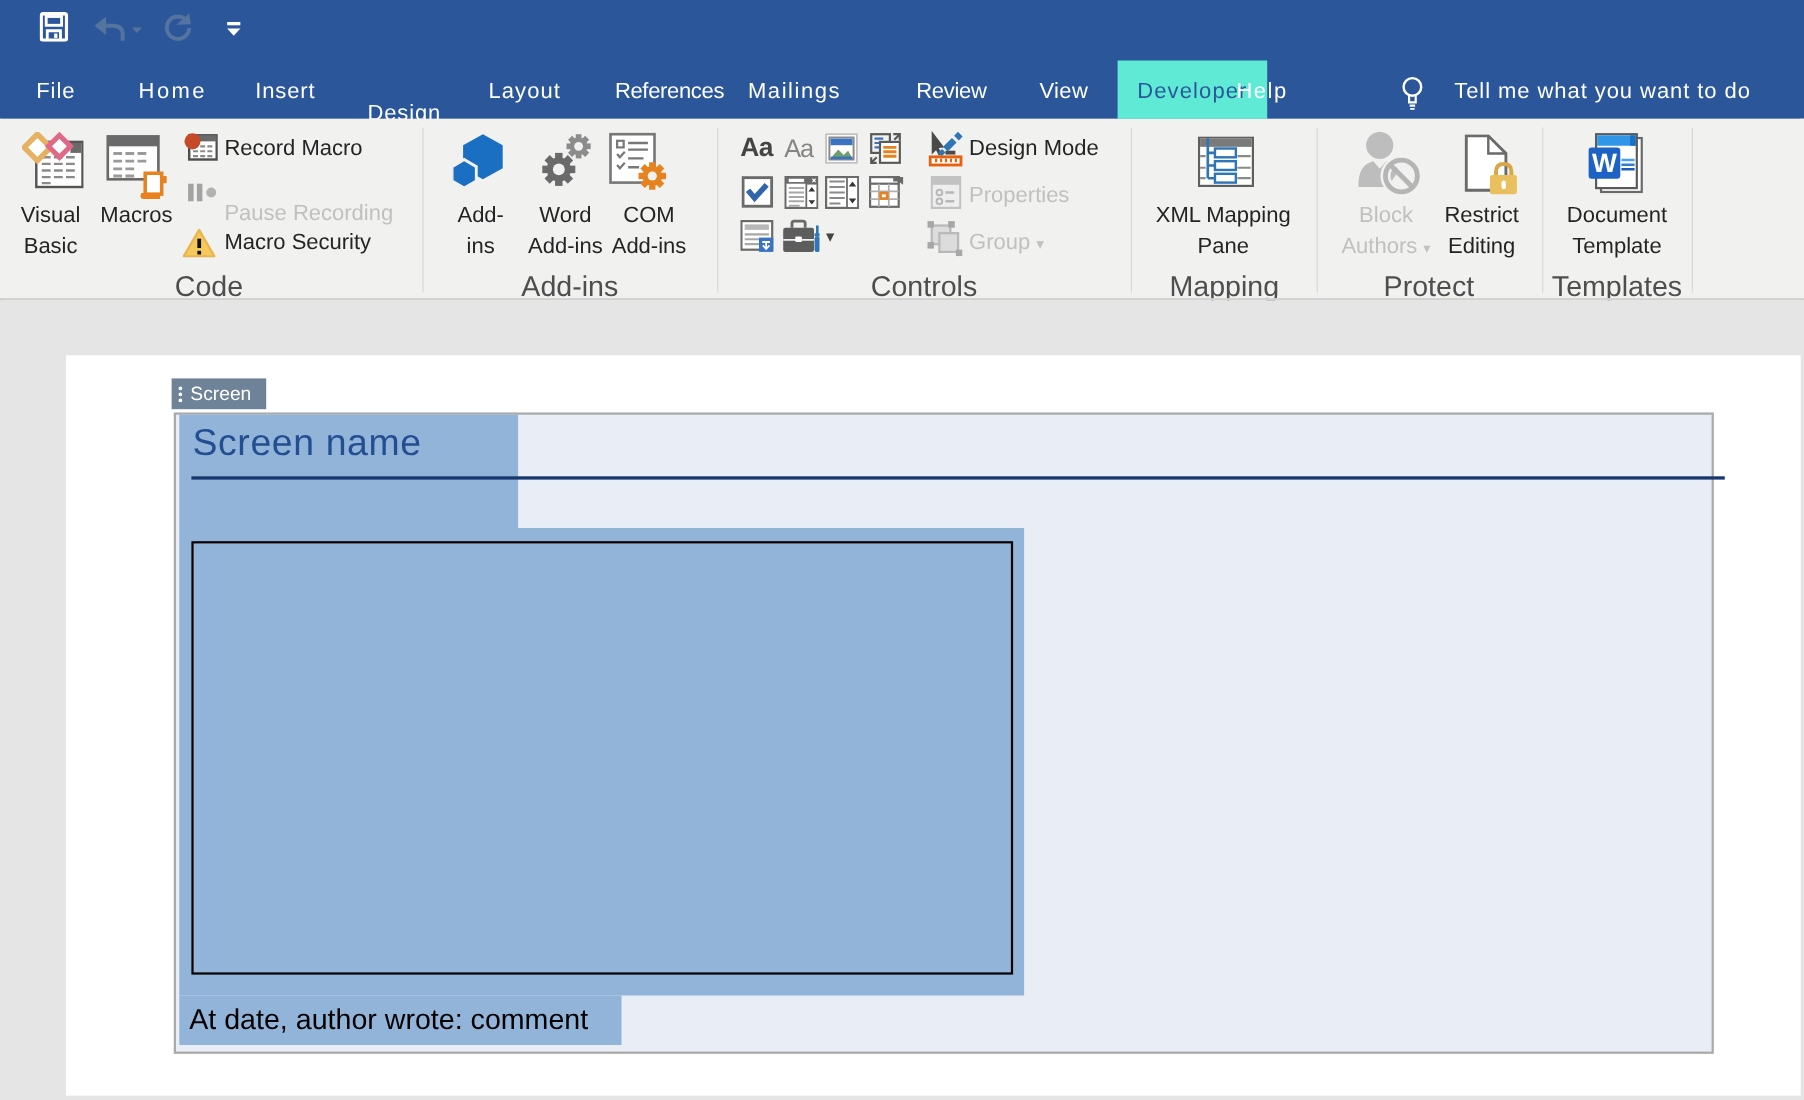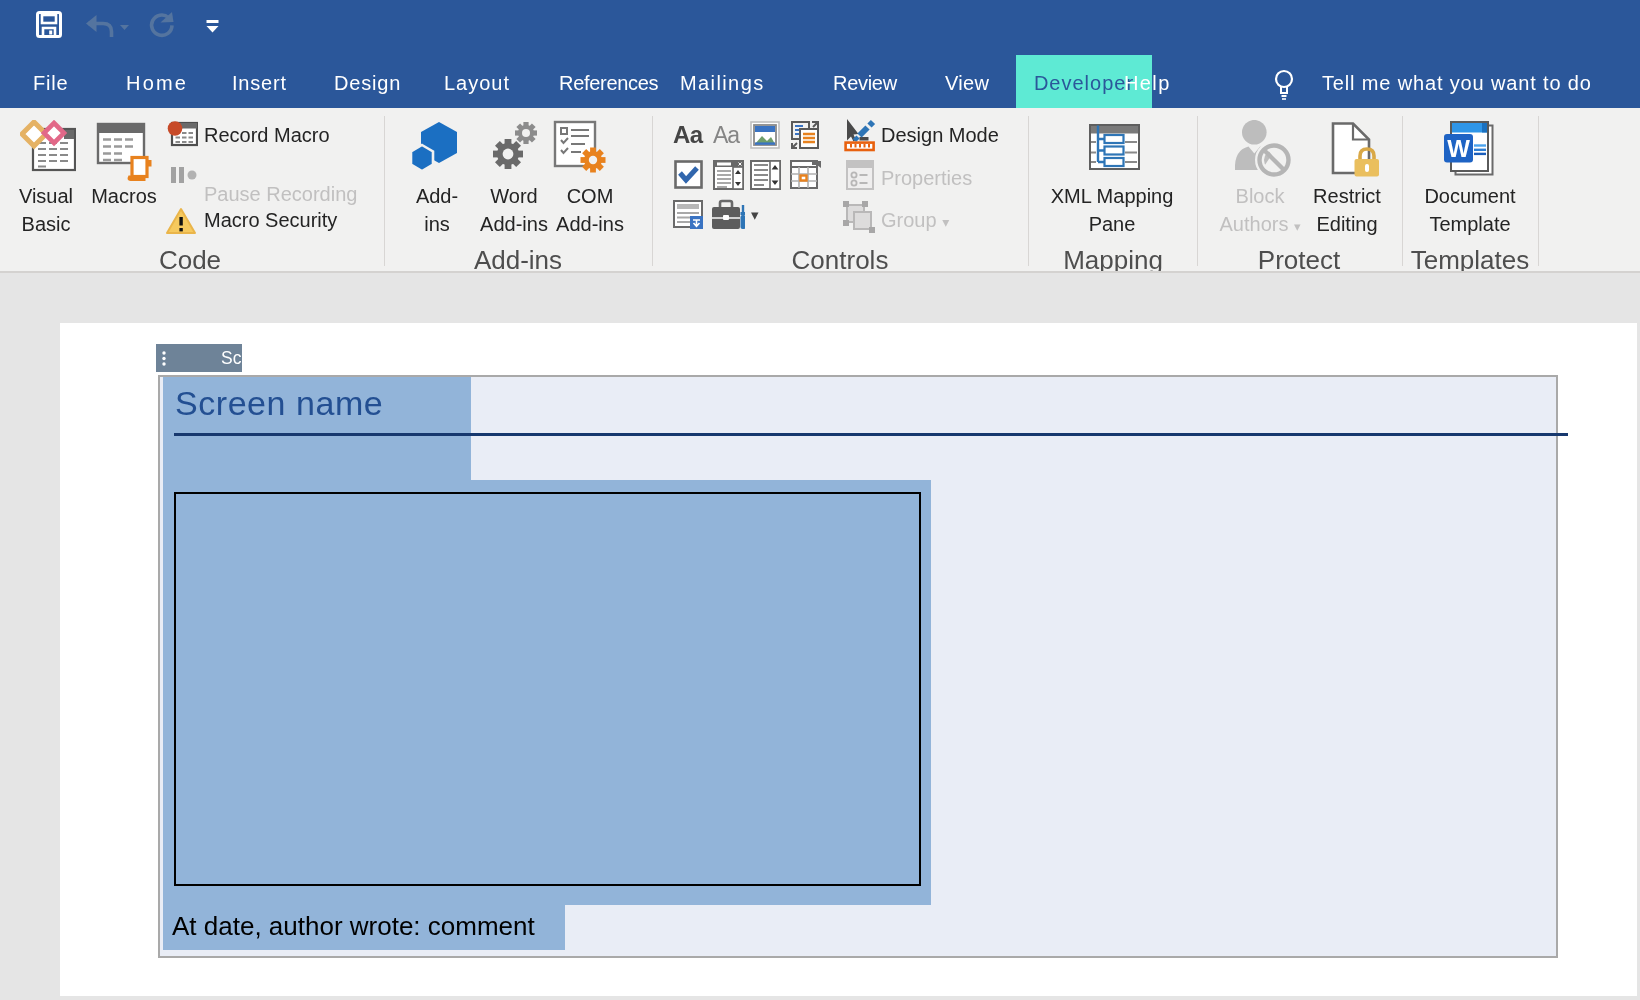--- a/index.html
+++ b/index.html
@@ -15,37 +15,37 @@
 #ribbon { position:absolute; left:0; top:108px; width:1640px; height:163px; background:#f1f1f0; }
 #ribbonline { position:absolute; left:0; top:271px; width:1640px; height:2px; background:#d4d2d0; }
 .vsep { position:absolute; top:8px; width:1px; height:150px; background:#d8d6d4; }
 .glabel { position:absolute; top:142px; width:200px; text-align:center; font-size:26px; line-height:20px; color:#4e4e4e; white-space:nowrap; }
 .biglabel { position:absolute; width:160px; text-align:center; font-size:20px; line-height:28px; color:#242424; top:74px; white-space:nowrap; }
 .rowbtn { position:absolute; font-size:20px; line-height:20px; color:#242424; white-space:nowrap; }
 .rowbtn.gray { color:#c1c0c0; }
 
 #docarea { position:absolute; left:0; top:273px; width:1640px; height:727px; background:#e5e5e5; }
 #page { position:absolute; left:60px; top:50px; width:1577px; height:673px; background:#ffffff; }
-#tag { position:absolute; left:96px; top:21px; width:86px; height:28px; background:#6e8398; color:#fff; font-size:17.5px; line-height:28px;padding-left:48px; }
+#tag { position:absolute; left:96px; top:21px; width:86px; height:28px; background:#6e8398; color:#fff; font-size:17.5px; line-height:28px; }
 #panel { position:absolute; left:98px; top:52px; width:1400px; height:583px; border:2px solid #a9a9a9; background:#e9edf6; }
 .blueblk { position:absolute; background:#92b4d9; }
 #underline { position:absolute; left:114px; top:110px; width:1394px; height:3px; background:#17386e; }
 #rect { position:absolute; left:114px; top:169px; width:747px; height:394px; border:2px solid #000; background:#92b4d9; }
 #heading { position:absolute; left:115px; top:63px; line-height:34px; font-size:34px; letter-spacing:0.55px; color:#234f92; white-space:nowrap; }
 #atdate { position:absolute; left:112px; top:590px; line-height:26px; font-size:26px; color:#000; white-space:nowrap; }
 svg { display:block; }
 </style>
 </head>
 <body>
 
 <div id="titlebar"></div>
 <div class="tab" style="left:33px; letter-spacing:0.8px;">File</div>
 <div class="tab" style="left:126px; letter-spacing:2.2px;">Home</div>
 <div class="tab" style="left:232px; letter-spacing:0.8px;">Insert</div>
-<div class="tab" style="left:334px; letter-spacing:0.8px;">Design</div>
+<div class="tab" style="left:334px; letter-spacing:0.8px;margin-top:20px;">Design</div>
 <div class="tab" style="left:444px; letter-spacing:1px;">Layout</div>
 <div class="tab" style="left:559px; letter-spacing:-0.3px;">References</div>
 <div class="tab" style="left:680px; letter-spacing:1.4px;">Mailings</div>
 <div class="tab" style="left:833px; letter-spacing:-0.3px;">Review</div>
 <div class="tab" style="left:945px;">View</div>
 <div id="devtab">
     <span>Developer</span>
   </div>
 <div class="tab" style="left:1124px; letter-spacing:1.4px;">Help</div>
 <div class="tab" style="left:1322px; letter-spacing:0.85px;">Tell me what you want to do</div>

